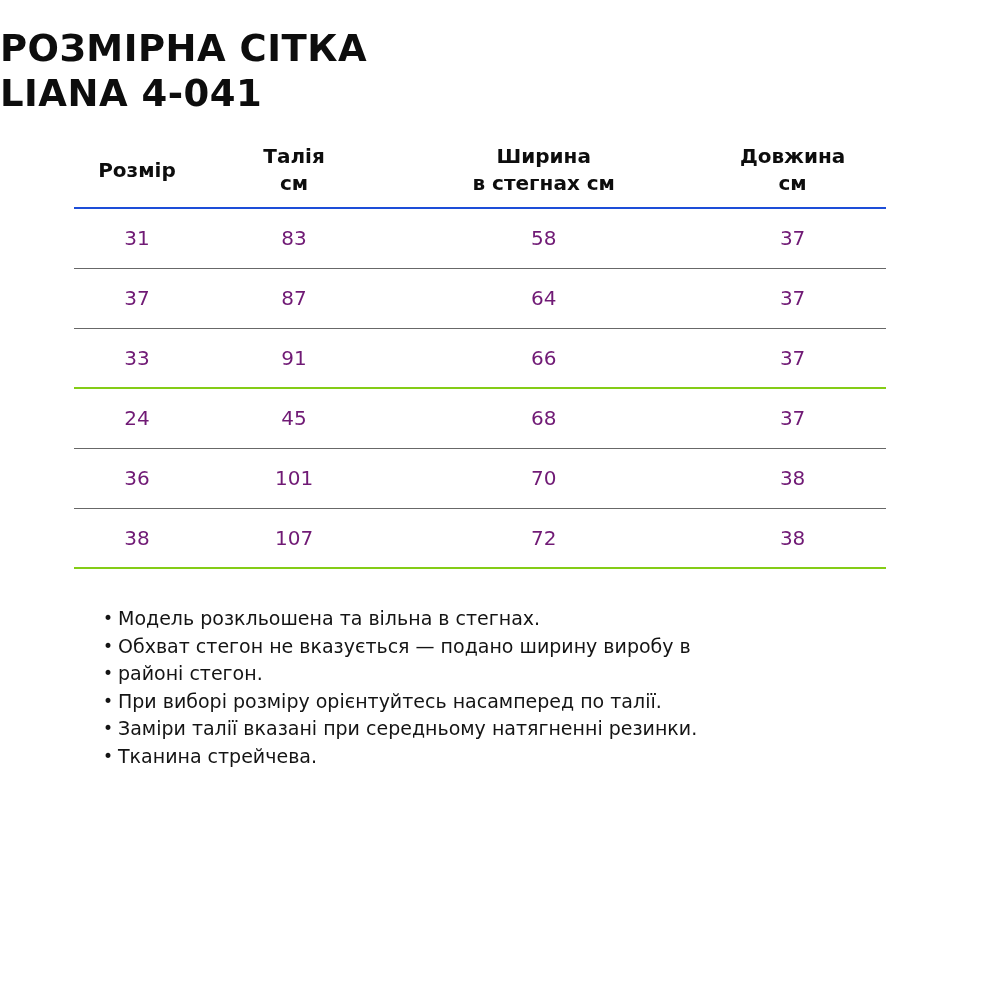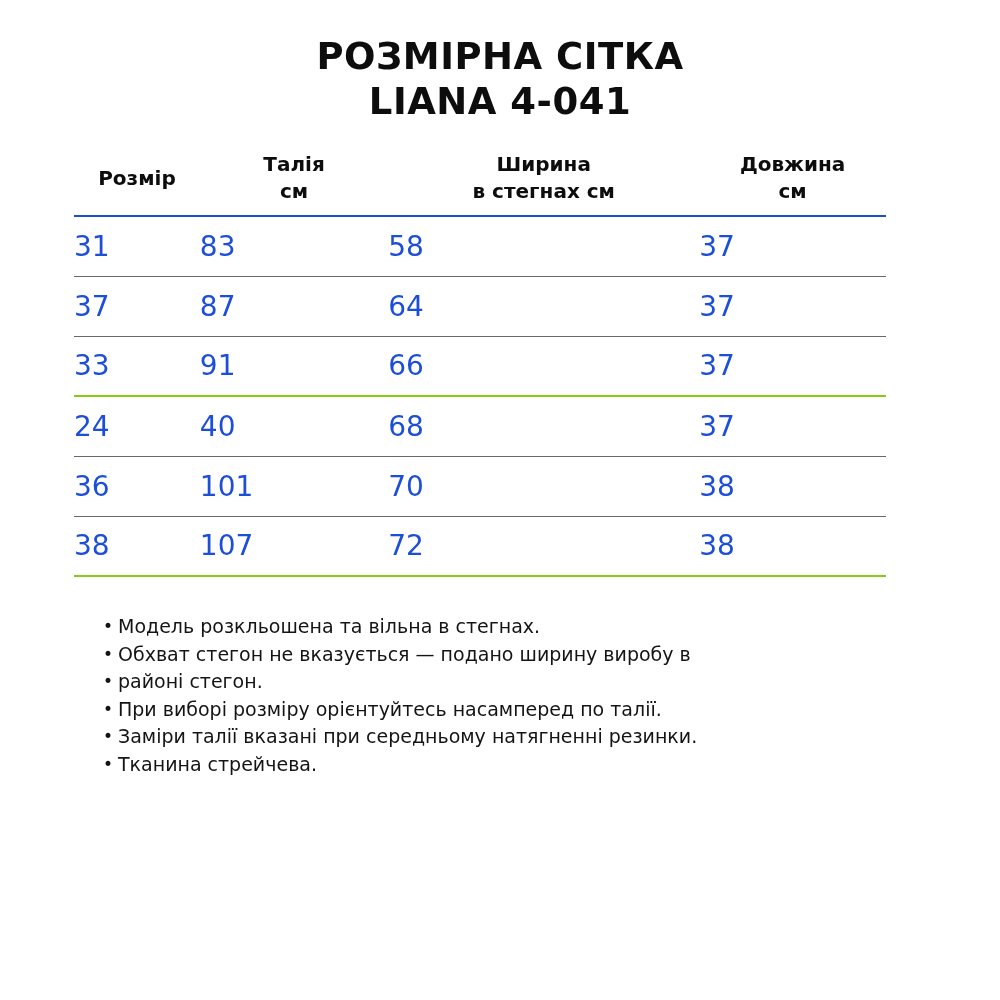--- a/index.html
+++ b/index.html
@@ -5,22 +5,22 @@
   * { margin: 0; padding: 0; box-sizing: border-box; }
   html, body {
     width: 1000px; height: 1000px;
     background: #ffffff;
     font-family: "DejaVu Sans", "Liberation Sans", sans-serif;
     color: #121212;
   }
   .page { width: 1000px; height: 1000px; overflow: hidden; }
 
   .title-block {
-    padding-top: 34px;
-    text-align: center;
+    padding-top: 26px;
+    text-align: left;
     font-weight: bold;
     font-size: 37px;
     line-height: 45px;
     letter-spacing: 0.5px;
     color: #0d0d0d;
   }
 
   table.size-table {
     margin: 26px 0 0 74px;
     width: 812px;
@@ -39,25 +39,25 @@
     vertical-align: middle;
     text-align: center;
     padding-bottom: 9px;
     height: 66px;
     color: #0d0d0d;
   }
   thead tr { border-bottom: 2px solid #1d4ed8; }
 
   tbody td {
     height: 60px;
-    font-size: 28px;
+    font-size: 20px;
     font-weight: normal;
-    text-align: left;
+    text-align: center;
     vertical-align: middle;
-    color: #1d4ed8;
+    color: #701a75;
   }
   tbody tr { border-bottom: 1px solid #686868; }
   tbody tr.group-end { border-bottom: 2px solid #84cc16; }
 
   ul.notes {
     list-style: none;
     margin: 36px 0 16px 103px;
     width: 800px;
   }
   ul.notes li {
@@ -127,21 +127,21 @@
         <td>37</td>
       </tr>
       <tr class="group-end">
         <td>33</td>
         <td>91</td>
         <td>66</td>
         <td>37</td>
       </tr>
       <tr>
         <td>24</td>
-        <td>40</td>
+        <td>45</td>
         <td>68</td>
         <td>37</td>
       </tr>
       <tr>
         <td>36</td>
         <td>101</td>
         <td>70</td>
         <td>38</td>
       </tr>
       <tr class="group-end">

